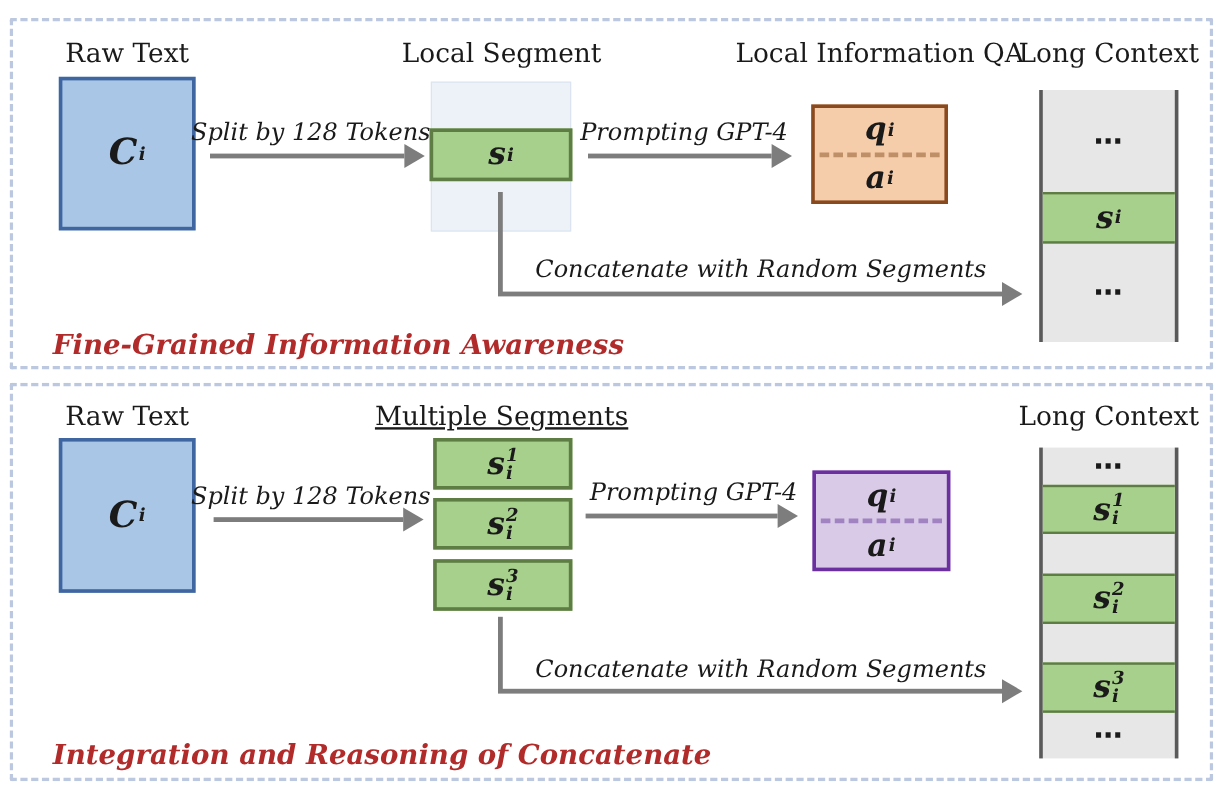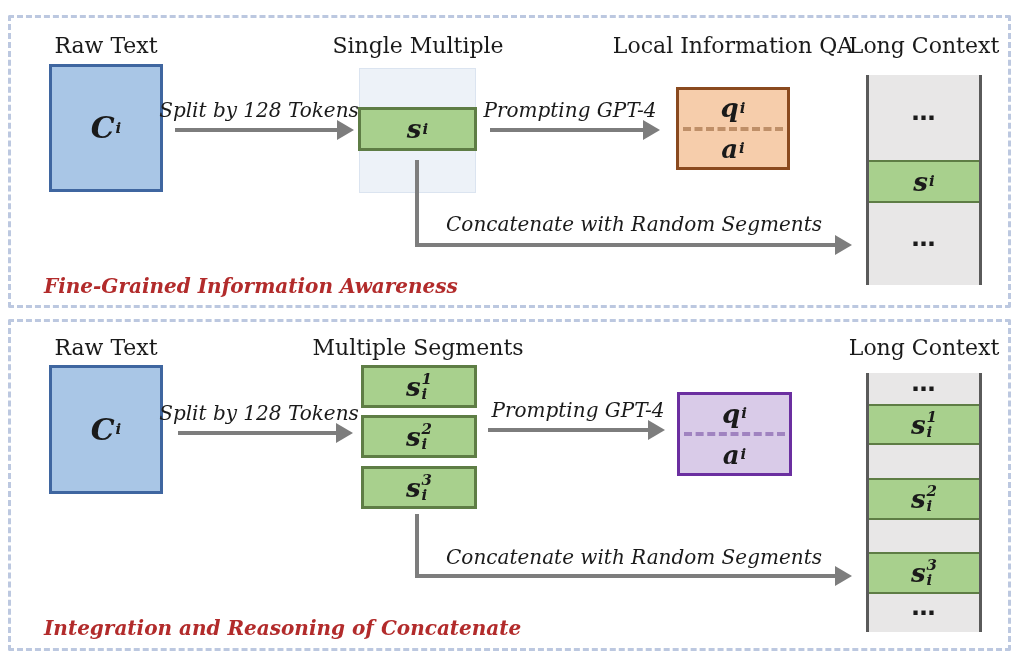--- a/index.html
+++ b/index.html
@@ -2,21 +2,21 @@
 <html><head>
 <meta charset="utf-8">
 <style>
   html,body{margin:0;padding:0;background:#ffffff;}
   #canvas{position:relative;width:1024px;height:665px;background:#ffffff;overflow:hidden;
           font-family:"DejaVu Serif",serif;color:#1a1a1a;border-radius:19px;}
   .panel{position:absolute;left:8px;width:1003px;border:3px dashed #bcc8e0;border-radius:2px;box-sizing:border-box;}
   #panel1{top:15px;height:293px;}
   #panel2{top:319px;height:332px;}
   .title{position:absolute;font-size:22px;text-align:center;white-space:nowrap;transform:translateX(-50%);}
-  .caption{position:absolute;font-size:20px;font-style:italic;font-weight:600;color:#b22b2b;white-space:nowrap;}
+  .caption{position:absolute;font-size:23px;font-style:italic;font-weight:600;color:#b22b2b;white-space:nowrap;}
   
   .rawbox{position:absolute;background:#a9c6e6;border:3px solid #3f66a0;box-sizing:border-box;
           display:flex;align-items:center;justify-content:center;}
   .backdrop{position:absolute;background:#edf2f8;border:1px solid #dbe4f0;box-sizing:border-box;}
   .segbox{position:absolute;background:#a8d08d;border:3px solid #5e7d45;box-sizing:border-box;
           display:flex;align-items:center;justify-content:center;}
   .qabox{position:absolute;box-sizing:border-box;display:flex;flex-direction:column;}
   .qabox .half{flex:1;display:flex;align-items:center;justify-content:center;}
   .qabox .divider{height:0;margin:0 4px;}
   #qa1{background:#f6cdab;border:3px solid #8a4a1f;}
@@ -43,21 +43,21 @@
   .alabel{position:absolute;font-size:20px;font-style:italic;white-space:nowrap;transform:translateX(-50%);text-align:center;}
 </style>
 </head>
 <body>
 
 <div id="canvas">
 
   <div class="panel" id="panel1"></div>
 
   <div class="title" style="left:106px;top:33px;">Raw Text</div>
-  <div class="title" style="left:418px;top:33px;">Single Multiple</div>
+  <div class="title" style="left:418px;top:33px;">Local Segment</div>
   <div class="title" style="left:733px;top:33px;">Local Information QA</div>
   <div class="title" style="left:924px;top:33px;">Long Context</div>
 
   <div class="rawbox" style="left:49px;top:64px;width:114px;height:128px;">
     <span class="math big">
       <span class="base">C</span>
         <span class="stack">
           <span></span>
           <span>i</span>
         </span>
@@ -123,21 +123,21 @@
 
   <div class="vline" style="left:415px;top:160px;height:85px;"></div>
   <div class="alabel" style="left:634px;top:212px;">Concatenate with Random Segments</div>
   <div class="harrow" style="left:415px;top:243px;width:420px;"></div>
 
   <div class="caption" style="left:44px;top:274px;">Fine-Grained Information Awareness</div>
 
   <div class="panel" id="panel2"></div>
 
   <div class="title" style="left:106px;top:335px;">Raw Text</div>
-  <div class="title" style="left:418px;top:335px;">Multiple Segments</div>
+  <div class="title" style="left:418px;top:335px;text-decoration:underline;">Multiple Segments</div>
   <div class="title" style="left:924px;top:335px;">Long Context</div>
 
   <div class="rawbox" style="left:49px;top:365px;width:114px;height:129px;">
     <span class="math big">
       <span class="base">C</span>
         <span class="stack">
           <span></span>
           <span>i</span>
         </span>
     </span>

